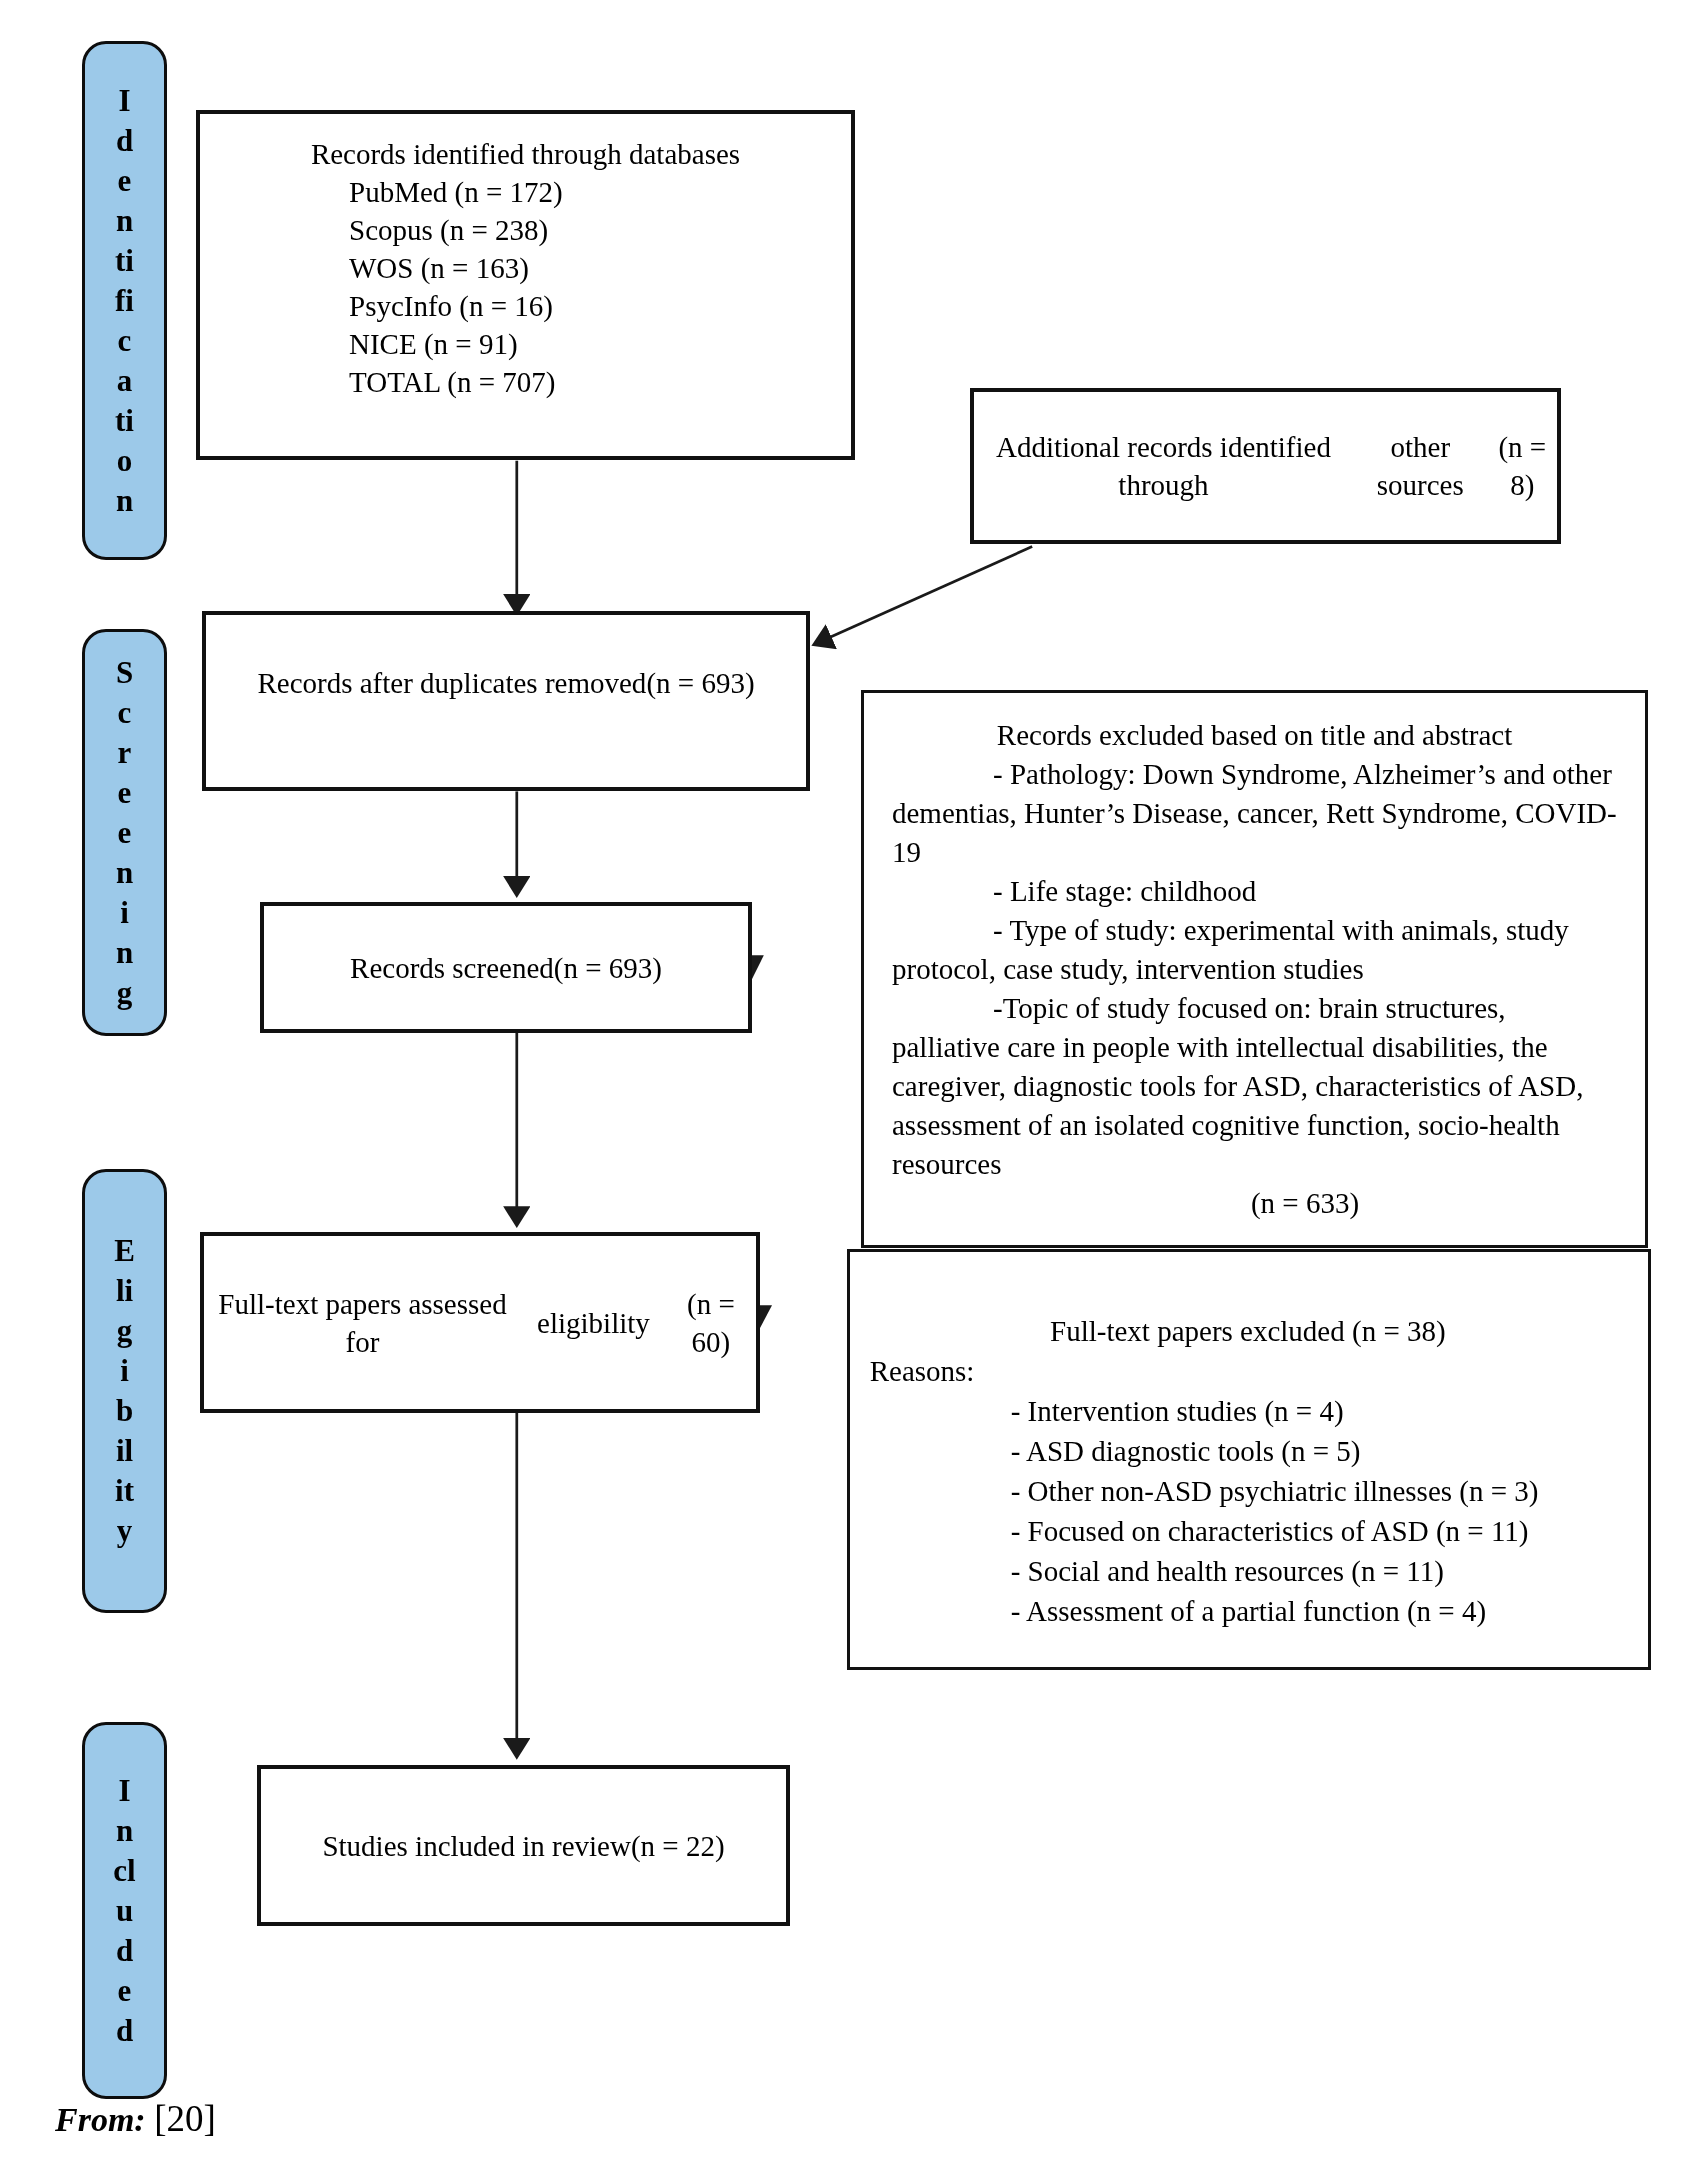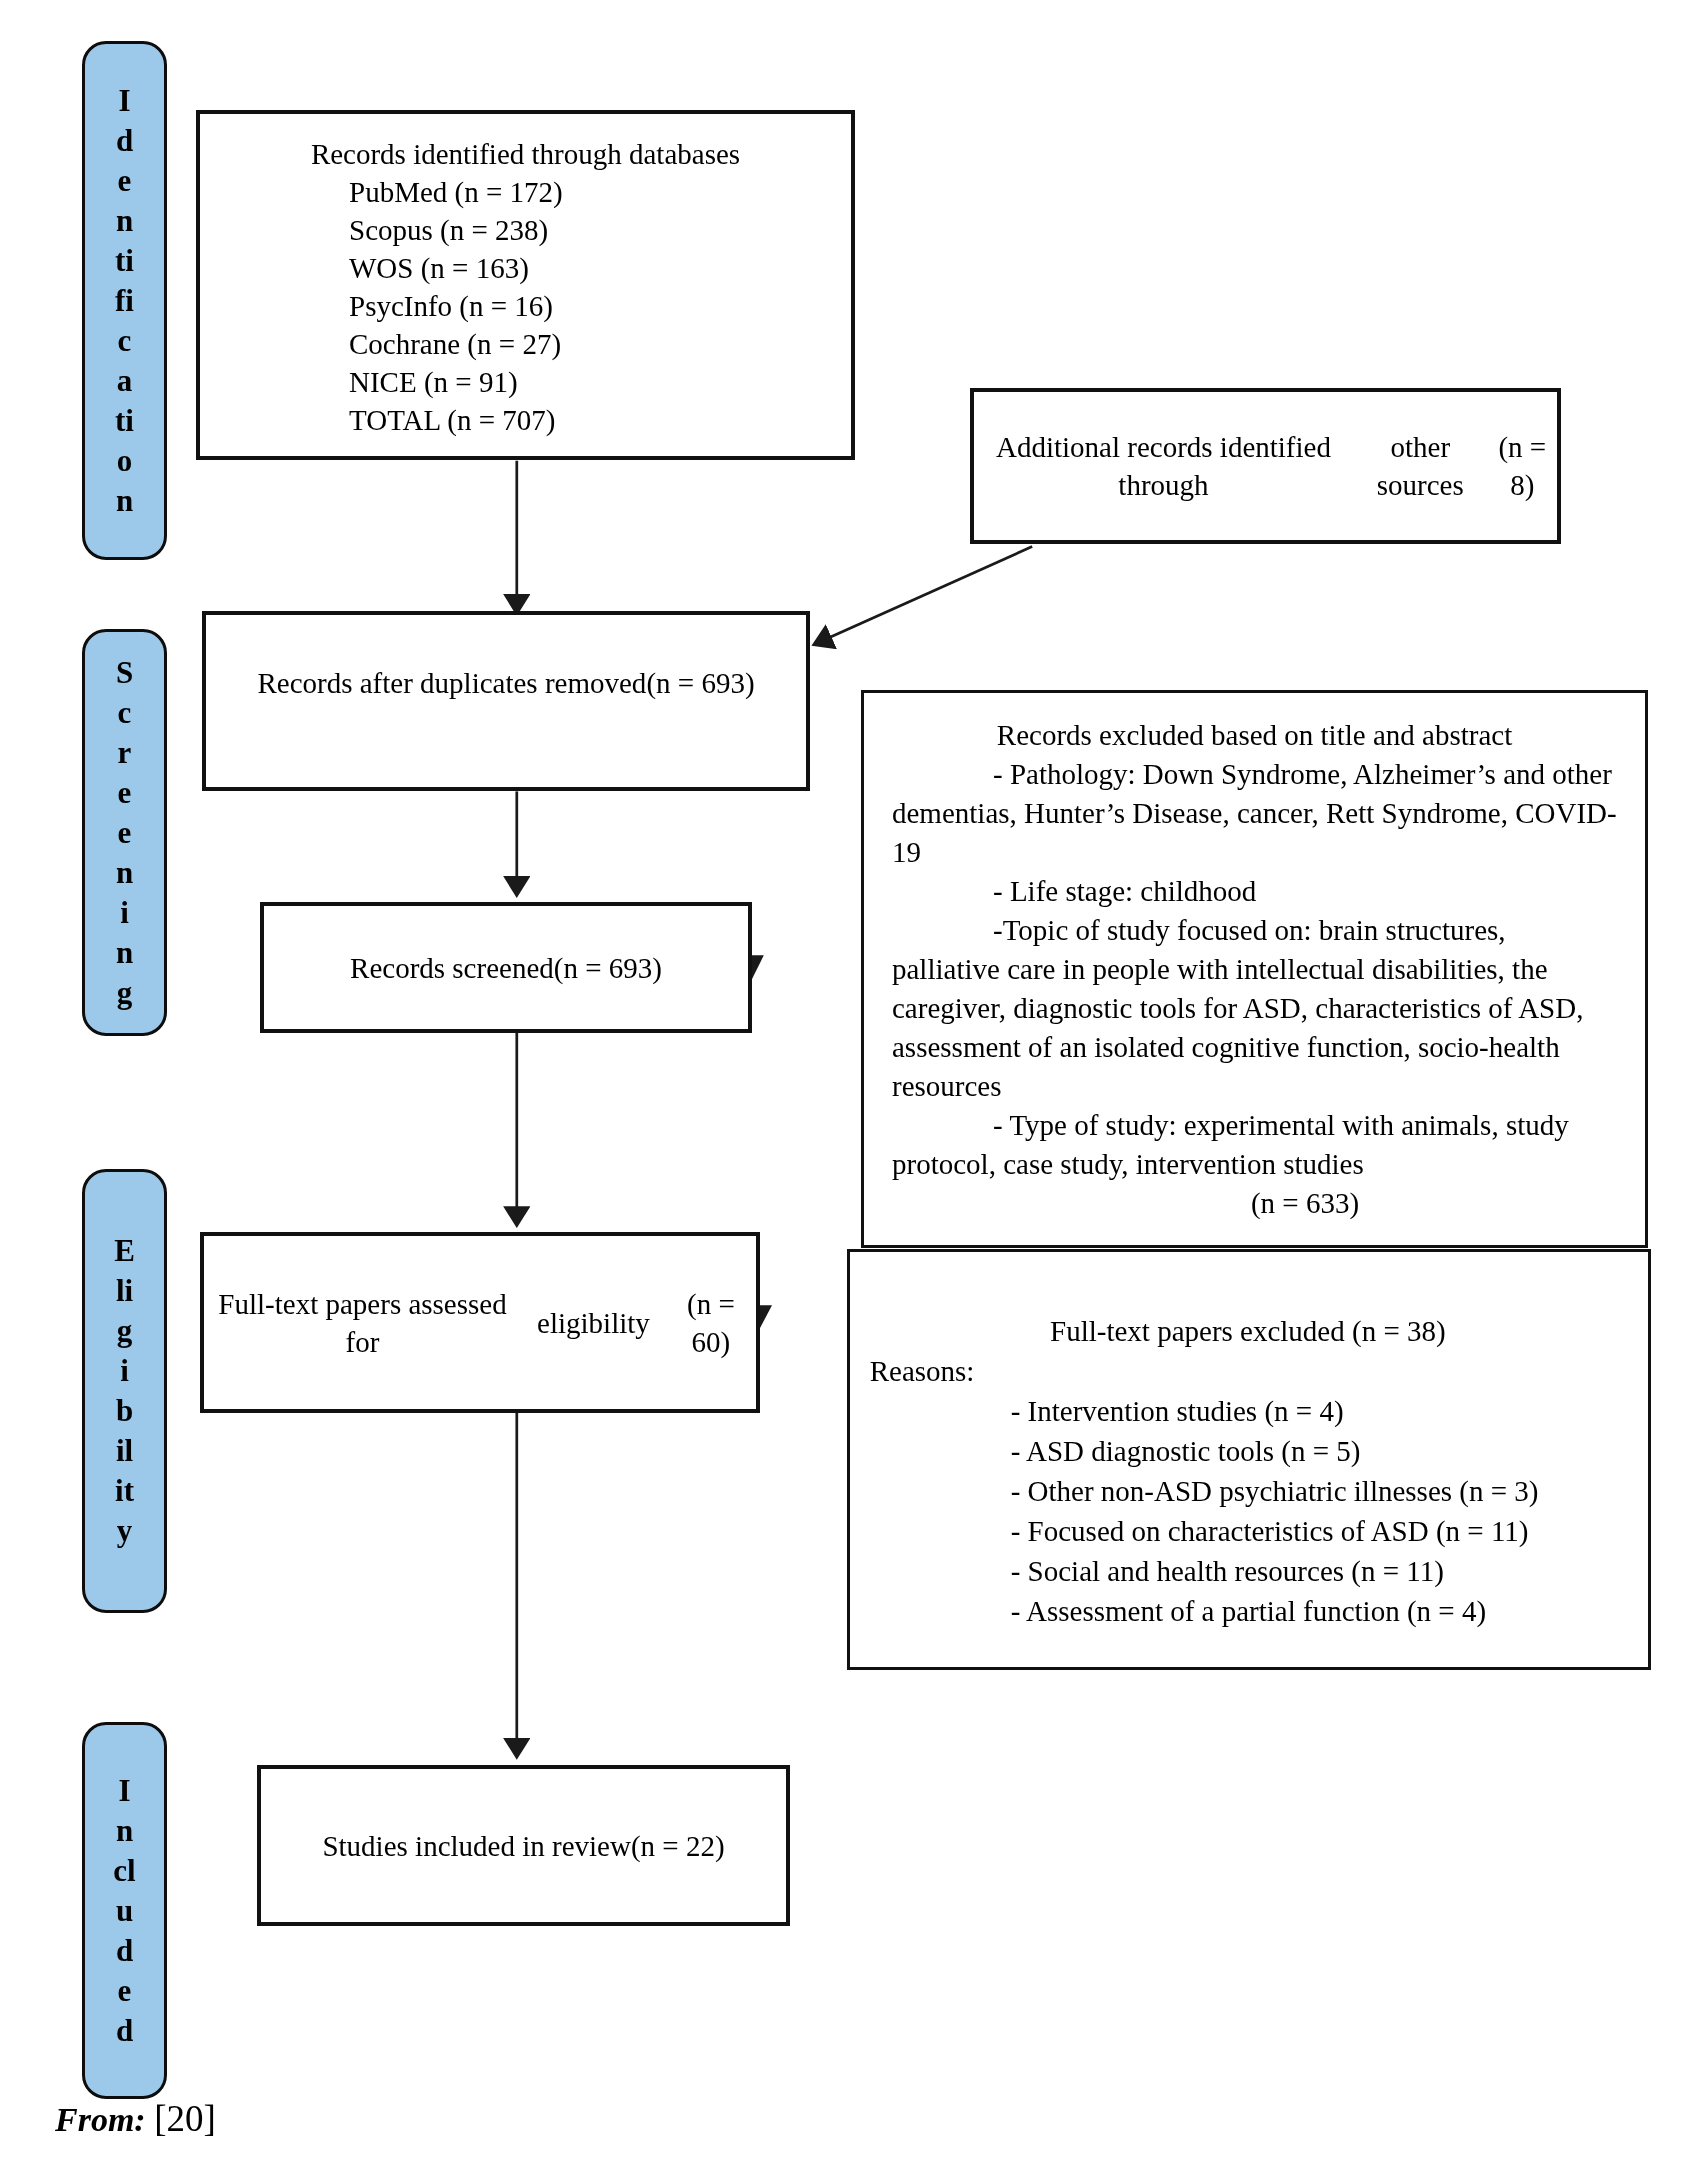--- a/index.html
+++ b/index.html
@@ -113,21 +113,20 @@
     <span>d</span>
   </div>
 
   <div class="box" style="left:196px;top:110px;width:659px;height:350px;">
     <div class="b-title">Records identified through databases</div>
     <div class="b-items">
       <div>PubMed (n = 172)</div>
       <div>Scopus (n = 238)</div>
       <div>WOS (n = 163)</div>
       <div>PsycInfo (n = 16)</div>
-      <div>Cochrane (n = 27)</div>
       <div>NICE (n = 91)</div>
       <div>TOTAL (n = 707)</div>
     </div>
   </div>
 
   <div class="box thin center-box" style="left:970px;top:388px;width:591px;height:156px;border-width:4.4px;">
     <div>Additional records identified through</div>
     <div>other sources</div>
     <div>(n = 8)</div>
   </div>
@@ -139,22 +138,22 @@
 
   <div class="box center-box" style="left:260px;top:902px;width:492px;height:131px;">
     <div>Records screened</div>
     <div>(n = 693)</div>
   </div>
 
   <div class="box thin excl1" style="left:861px;top:690px;width:787px;height:558px;line-height:39px;">
     <div class="x-title">Records excluded based on title and abstract</div>
     <p>- Pathology: Down Syndrome, Alzheimer’s and other dementias, Hunter’s Disease, cancer, Rett Syndrome, COVID-19</p>
     <p>- Life stage: childhood</p>
+    <p>- Type of study: experimental with animals, study protocol, case study, intervention studies</p>
     <p>-Topic of study focused on: brain structures, palliative care in people with intellectual disabilities, the caregiver, diagnostic tools for ASD, characteristics of ASD, assessment of an isolated cognitive function, socio-health resources</p>
-    <p>- Type of study: experimental with animals, study protocol, case study, intervention studies</p>
     <p class="x-count">(n = 633)</p>
   </div>
 
   <div class="box center-box" style="left:200px;top:1232px;width:560px;height:181px;gap:16px;">
     <div>Full-text papers assessed for</div>
     <div>eligibility</div>
     <div>(n = 60)</div>
   </div>
 
   <div class="box thin excl2" style="left:847px;top:1249px;width:804px;height:421px;line-height:40px;">

